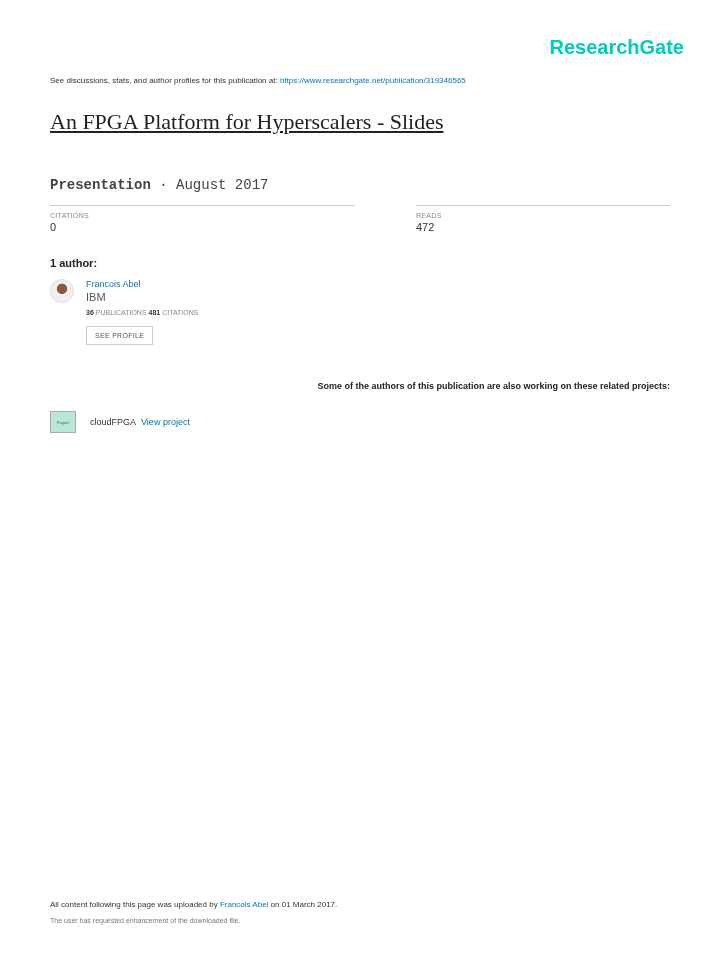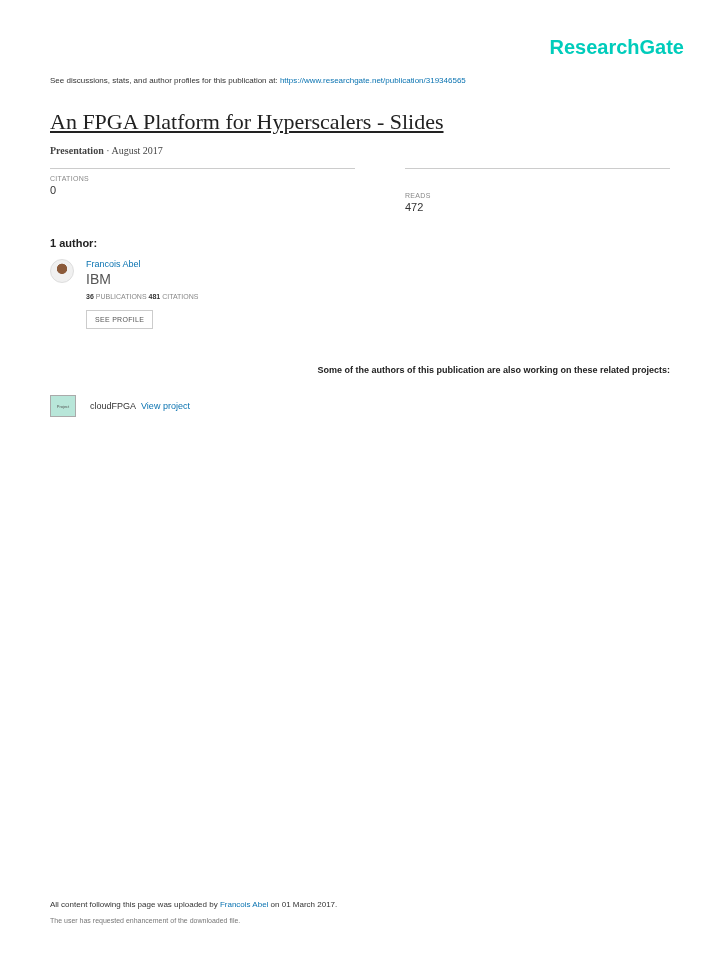--- a/index.html
+++ b/index.html
@@ -34,35 +34,35 @@
   .discussion a { color: #0a73b1; text-decoration: none; text-align: right; }
   .title {
     font-size: 22px;
     font-family: Georgia, serif;
     color: #222;
     margin-top: 24px;
     font-weight: 400;
     text-decoration: underline;
   }
   .meta {
-    font-size: 10px;
-    font-family: Liberation Serif, serif;
-    margin-top: 10px;
+    font-size: 14px;
+    font-family: Liberation Mono, monospace;
+    margin-top: 42px;
     color: #444;
   }
   .meta b { font-weight: 700; }
   .stats {
     display: flex;
     margin-top: 12px;
     font-family: Helvetica, Arial, sans-serif;
   }
   .stat-col { }
   .stat-col.left { flex: 0 0 305px; border-top: 1px solid #ccc; padding-top: 6px; }
   .stat-col.gap { flex: 0 0 50px; }
-  .stat-col.right { flex: 1; border-top: 1px solid #ccc; padding-top: 23px; }
+  .stat-col.right { flex: 1; border-top: 1px solid #ccc; padding-top: 6px; margin-left: 11px; }
   .stat-label { font-size: 7px; color: #888; letter-spacing: 0.3px; }
   .stat-value { font-size: 11px; color: #333; margin-top: 2px; }
   .authors-label {
     font-size: 11px;
     font-family: Helvetica, Arial, sans-serif;
     font-weight: 700;
     margin-top: 24px;
   }
   .author-row {
     display: flex;
@@ -72,21 +72,21 @@
   .avatar {
     width: 24px; height: 24px;
     border-radius: 50%;
     border: 1px solid #ddd;
     margin-right: 12px;
     background: radial-gradient(circle at 50% 40%, #8b5a3a 0%, #8b5a3a 28%, #f0f0f0 32%, #f0f0f0 100%);
     flex-shrink: 0;
   }
   .author-info { }
   .author-name { color: #0a73b1; font-size: 9px; }
-  .author-affil { font-size: 14px; color: #555; margin-top: 2px; }
+  .author-affil { font-size: 11px; color: #555; margin-top: 2px; }
   .author-stats { font-size: 7px; color: #888; margin-top: 6px; }
   .author-stats b { color: #333; font-weight: 700; }
   .profile-btn {
     display: inline-block;
     border: 1px solid #ccc;
     font-size: 7px;
     color: #555;
     padding: 5px 8px;
     margin-top: 10px;
     font-family: Helvetica, Arial, sans-serif;

